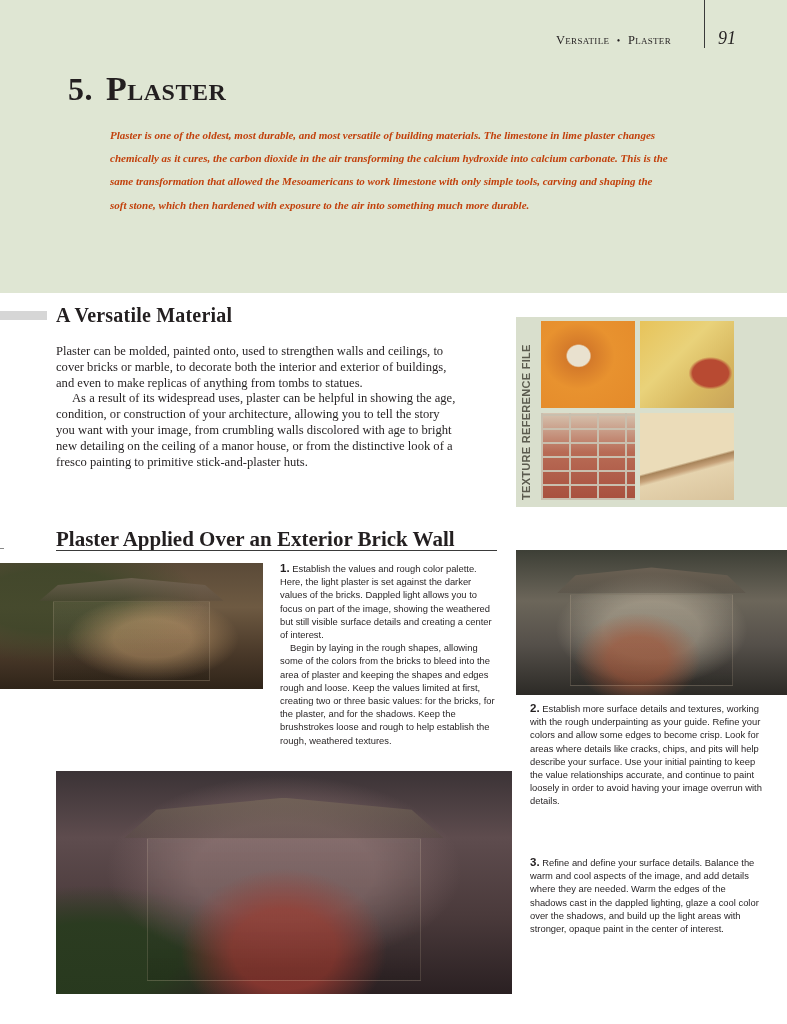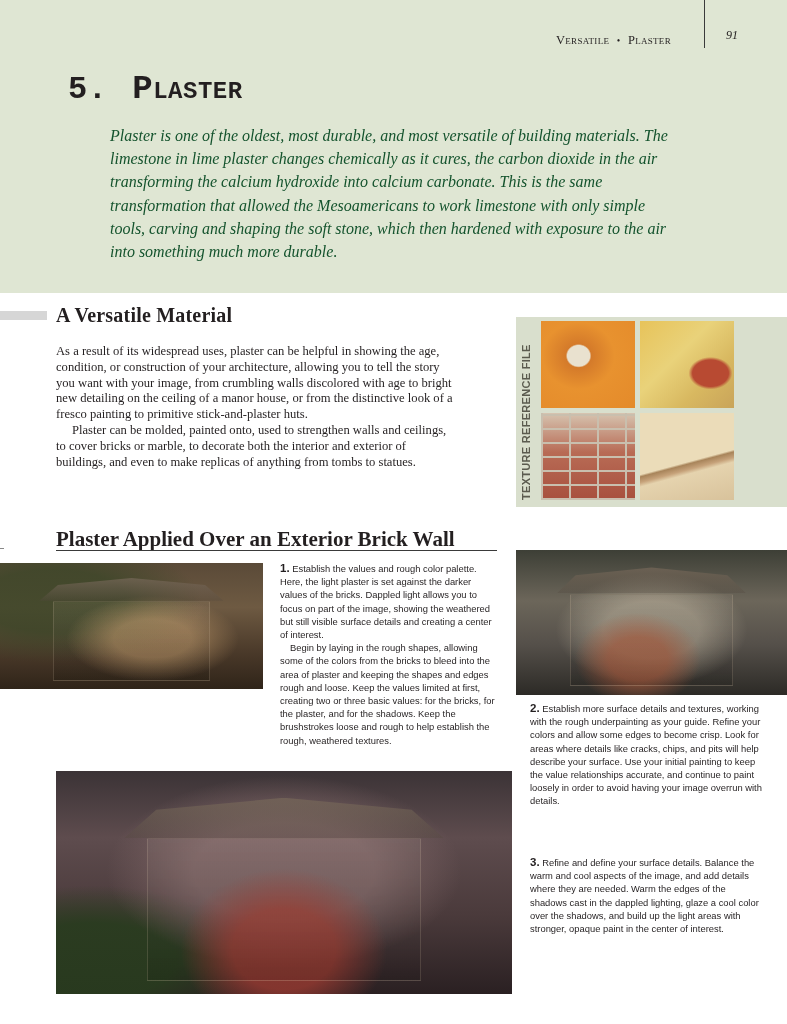--- a/index.html
+++ b/index.html
@@ -15,32 +15,32 @@
       position: absolute; top: 33px; left: 556px;
       font-family: "Liberation Serif", serif; font-size: 12.5px; letter-spacing: 0.3px;
       font-variant: small-caps; color: #231f20; white-space: nowrap;
     }
     .running-head .bullet { margin: 0 4px; font-size: 10px; }
     .head-divider {
       position: absolute; left: 704px; top: 0; width: 1px; height: 48px; background: #3a3a3a;
     }
     .page-number {
       position: absolute; left: 718px; top: 28px;
-      font-family: "Liberation Serif", serif; font-size: 12px; font-style: italic; color: #231f20; margin-left: 8px;
+      font-family: "Liberation Serif", serif; font-size: 18px; font-style: italic; color: #231f20;
     }
     .chapter-title {
       position: absolute; left: 68px; top: 70px;
-      font-family: Liberation Mono, monospace; color: #231f20;
+      font-family: Liberation Serif, serif; color: #231f20;
       font-size: 34px; font-variant: small-caps; letter-spacing: 0.5px; white-space: nowrap;
     }
     .chapter-title .num { font-size: 32px; margin-right: 4px; }
     .intro {
       position: absolute; left: 110px; top: 124px; width: 560px;
-      font-family: "Liberation Serif", serif; font-style: italic; font-weight: normal;
-      font-size: 16px; line-height: 23.2px; color: #14532d;
+      font-family: "Liberation Serif", serif; font-style: italic; font-weight: bold;
+      font-size: 11px; line-height: 23.2px; color: #c2410c;
     }
 
     
     .section-bar {
       position: absolute; left: 0; top: 311px; width: 47px; height: 9px; background: #d6d6d6;
     }
     .section-title {
       position: absolute; left: 56px; top: 304px;
       font-family: "Liberation Serif", serif; font-weight: bold; font-size: 20px;
       color: #231f20; white-space: nowrap; letter-spacing: 0.2px;
@@ -143,22 +143,22 @@
 <h1 class="chapter-title">
   <span class="num">5.</span>
   <span>Plaster</span>
 </h1>
 
 <p class="intro">Plaster is one of the oldest, most durable, and most versatile of building materials. The limestone in lime plaster changes chemically as it cures, the carbon dioxide in the air transforming the calcium hydroxide into calcium carbonate. This is the same transformation that allowed the Mesoamericans to work limestone with only simple tools, carving and shaping the soft stone, which then hardened with exposure to the air into something much more durable.</p>
 
 <div class="section-bar"></div>
 <h2 class="section-title">A Versatile Material</h2>
 <div class="body-text">
+  <p>Plaster can be molded, painted onto, used to strengthen walls and ceilings, to cover bricks or marble, to decorate both the interior and exterior of buildings, and even to make replicas of anything from tombs to statues.</p>
   <p>As a result of its widespread uses, plaster can be helpful in showing the age, condition, or construction of your architecture, allowing you to tell the story you want with your image, from crumbling walls discolored with age to bright new detailing on the ceiling of a manor house, or from the distinctive look of a fresco painting to primitive stick-and-plaster huts.</p>
-  <p>Plaster can be molded, painted onto, used to strengthen walls and ceilings, to cover bricks or marble, to decorate both the interior and exterior of buildings, and even to make replicas of anything from tombs to statues.</p>
 </div>
 
 <div class="texture-panel"></div>
 <div class="texture-label">TEXTURE REFERENCE FILE</div>
 <div class="tex tex1"></div>
 <div class="tex tex2"></div>
 <div class="tex tex3"></div>
 <div class="tex tex4"></div>
 
 <div class="left-tick"></div>

